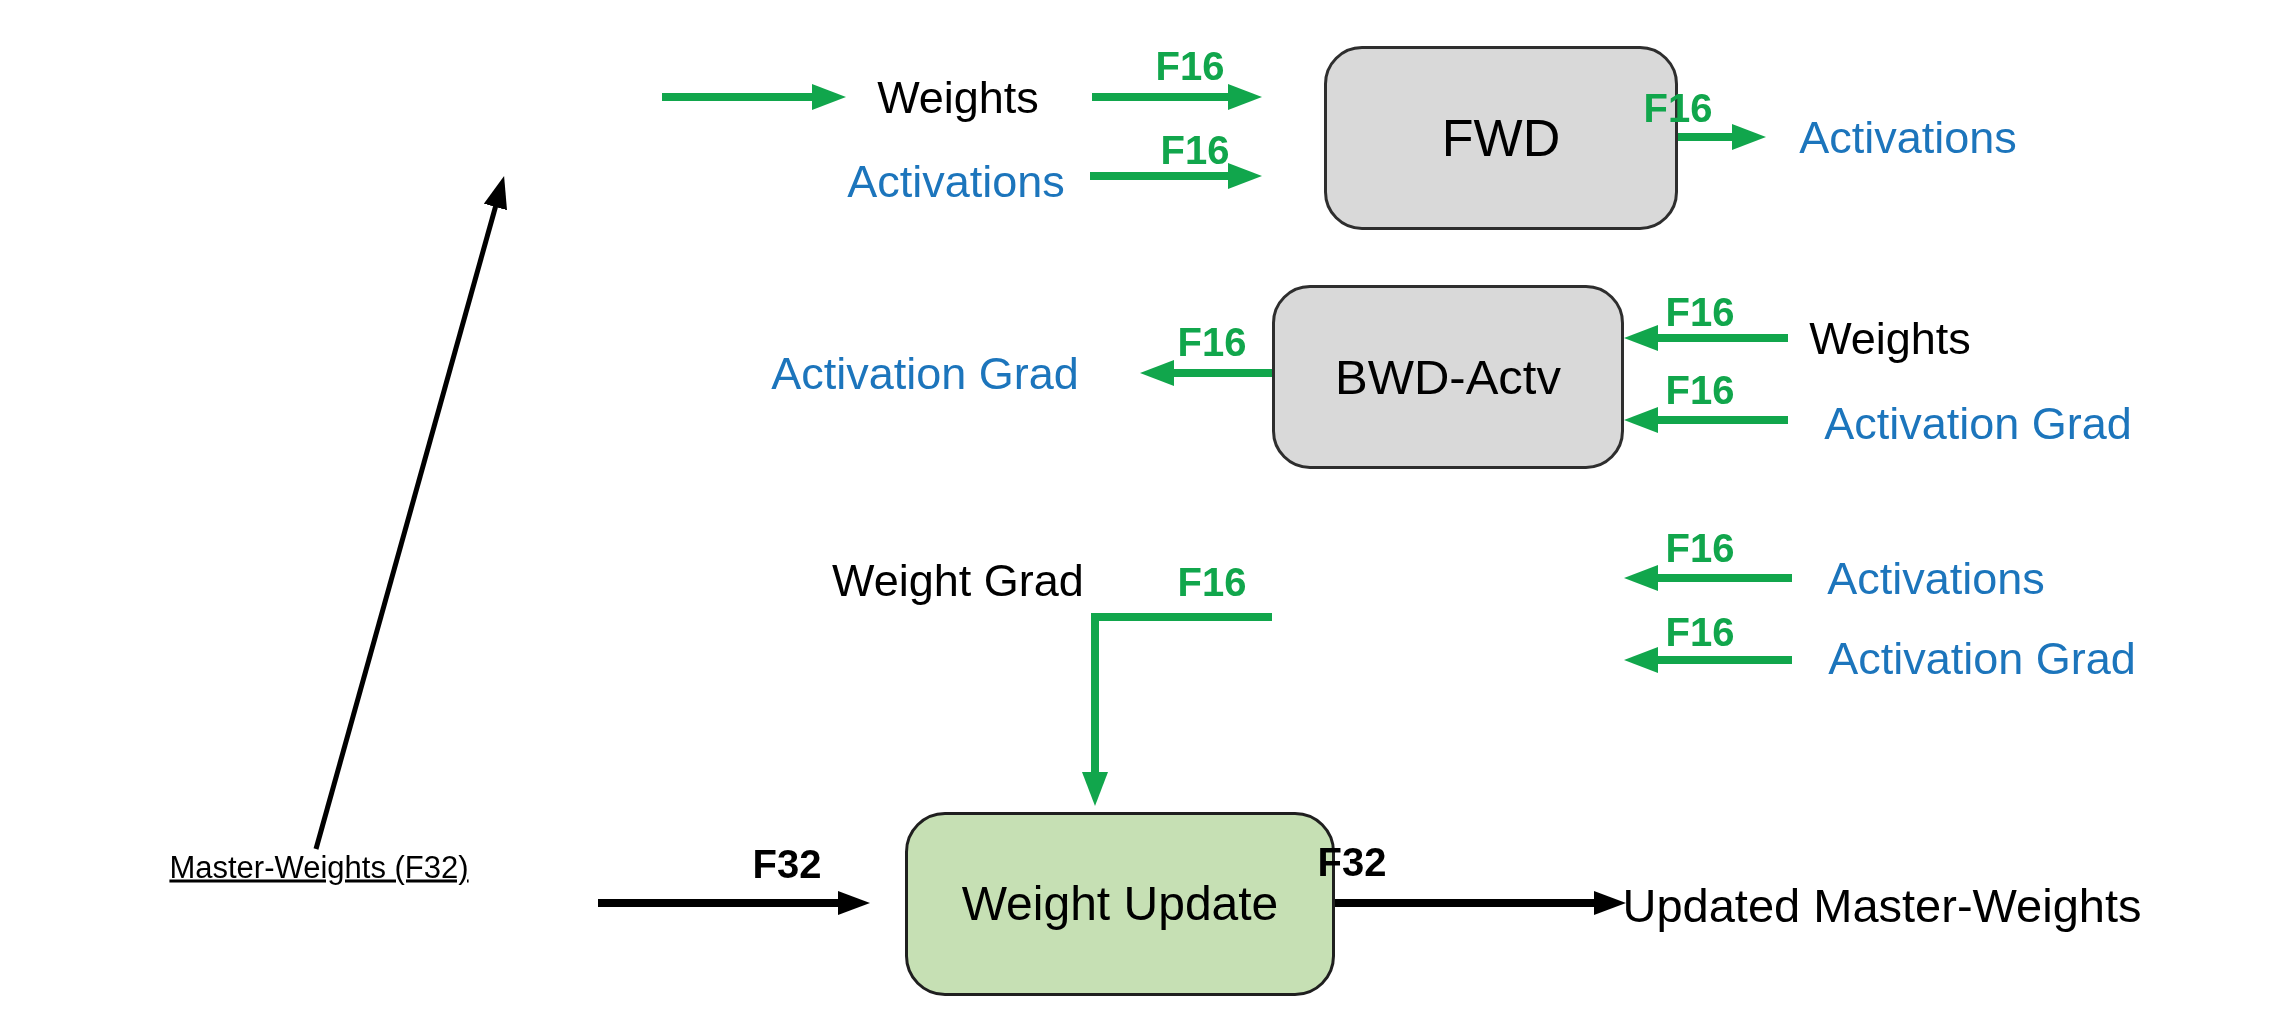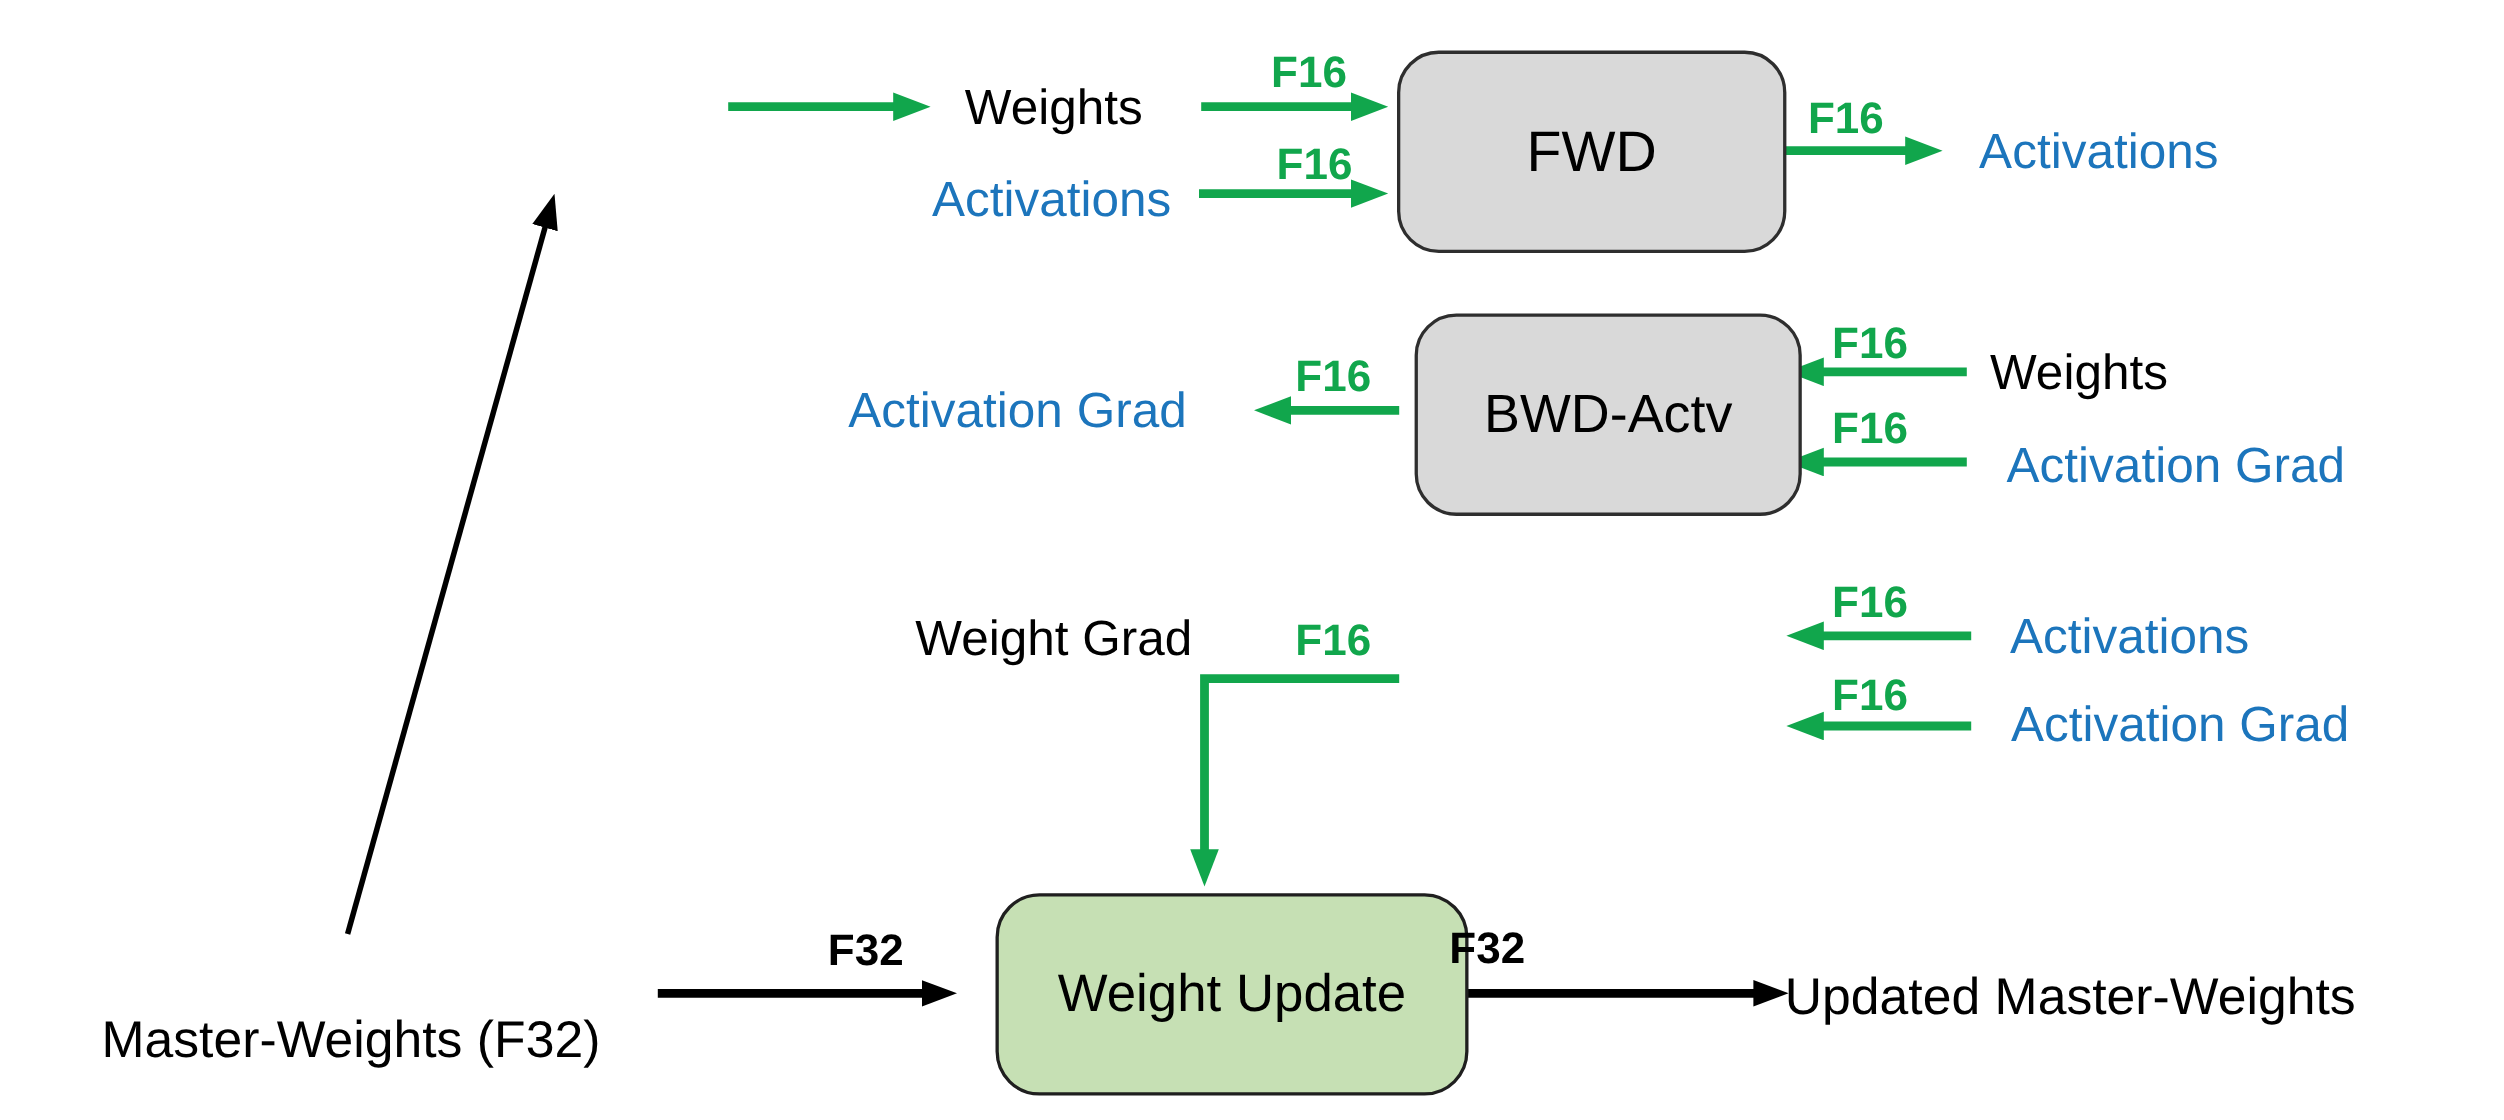--- a/index.html
+++ b/index.html
@@ -7,42 +7,42 @@
     position:relative;width:2276px;height:1018px;background:#ffffff;
     font-family:"Liberation Sans",sans-serif;overflow:hidden;
   }
   .arrows{position:absolute;left:0;top:0;width:2276px;height:1018px;}
   .node{
     position:absolute;display:flex;align-items:center;justify-content:center;
     background:#D9D9D9;border:3px solid #2e2e2e;border-radius:38px;color:#000;
     line-height:1;white-space:nowrap;
   }
   #node-float2half{left:364px;top:38px;width:298px;height:122px;font-size:47px;border-radius:26px;}
-  #node-fwd{left:1270px;top:46px;width:348px;height:178px;font-size:52px;}
-  #node-bwd-actv{left:1272px;top:285px;width:346px;height:178px;font-size:49px;margin-left:14px;}
+  #node-fwd{left:1324px;top:46px;width:348px;height:178px;font-size:52px;}
+  #node-bwd-actv{left:1272px;top:285px;width:346px;height:178px;font-size:49px;}
   #node-bwd-weight{left:1272px;top:525px;width:346px;height:178px;font-size:46px;}
   #node-weight-update{left:878px;top:812px;width:424px;height:178px;font-size:48px;background:#C6E0B4;border-color:#1f1f1f;border-radius:40px;margin-left:27px;}
 
   .lbl{position:absolute;transform:translate(-50%,-50%);white-space:nowrap;line-height:1;font-size:45px;}
   .black{color:#000000}
   .blue{color:#1C75BC}
   .tag{position:absolute;transform:translate(-50%,-50%);white-space:nowrap;line-height:1;
        font-weight:bold;font-size:40px;color:#11A64C;}
   .tag.f32{color:#000000;text-align:center;}
 
   #lbl-weights-fwd       {left:958px; top:97px;}
   #lbl-activations-fwdin {left:956px; top:181px;}
   #lbl-activations-fwdout{left:1908px;top:137px;}
   #lbl-actgrad-out       {left:925px; top:373px;}
   #lbl-weights-bwdactv   {left:1890px;top:338px;}
   #lbl-actgrad-bwdactv   {left:1978px;top:423px;}
   #lbl-weightgrad        {left:958px; top:580px;}
   #lbl-activations-bwdw  {left:1936px;top:578px;}
   #lbl-actgrad-bwdw      {left:1982px;top:658px;}
-  #lbl-master            {left:319px; top:944px;font-size:47px;}
+  #lbl-master            {left:319px; top:867px;font-size:31px;text-decoration:underline;}
   #lbl-updated           {left:1882px;top:905px;font-size:47px;}
 
   #f16-1{left:1190px;top:66px;}
   #f16-2{left:1195px;top:150px;}
   #f16-3{left:1678px;top:108px;}
   #f16-4{left:1212px;top:342px;}
   #f16-5{left:1700px;top:312px;}
   #f16-6{left:1700px;top:390px;}
   #f16-7{left:1212px;top:582px;}
   #f16-8{left:1700px;top:548px;}

